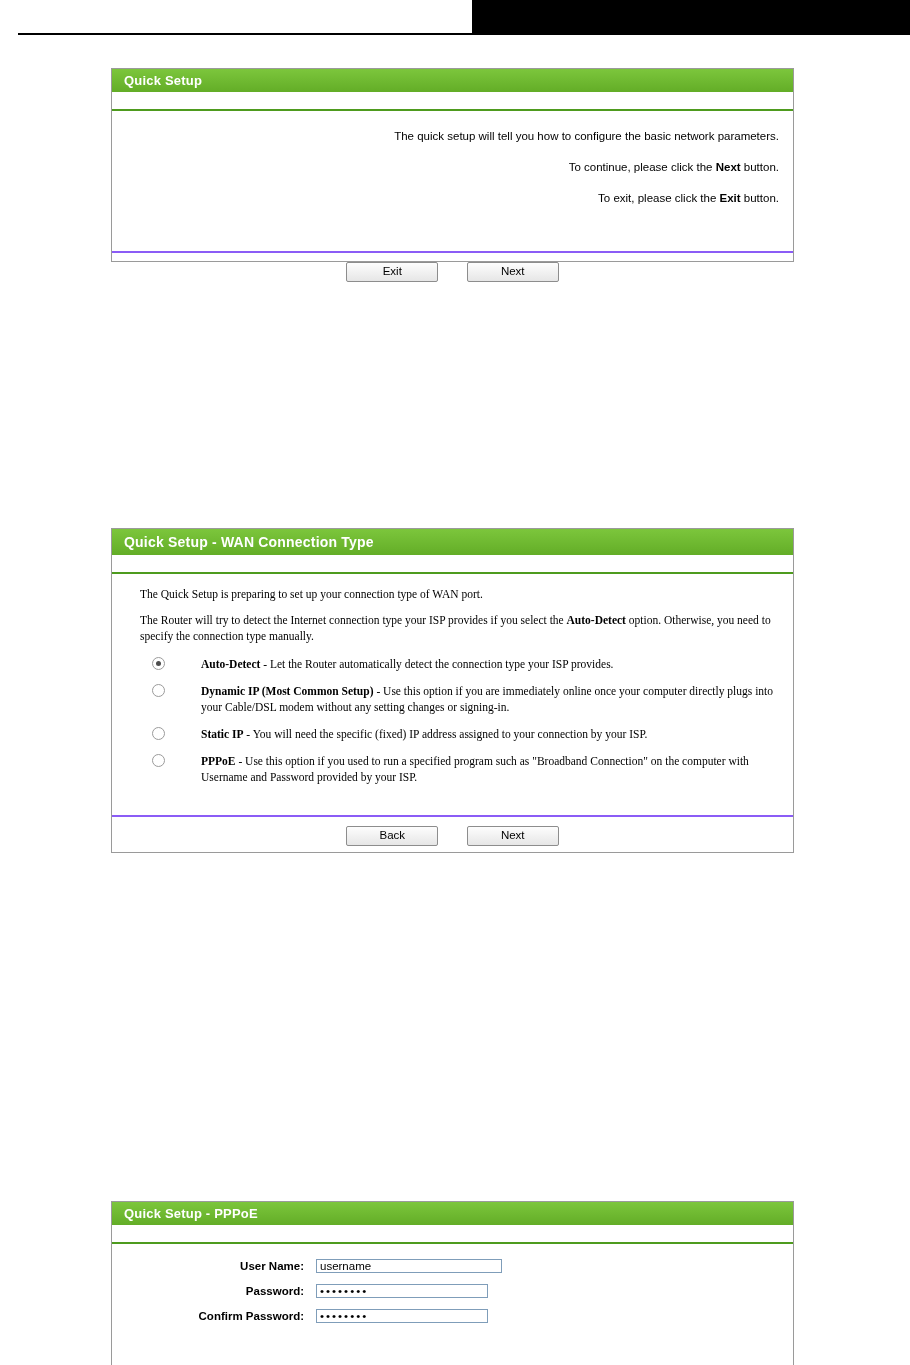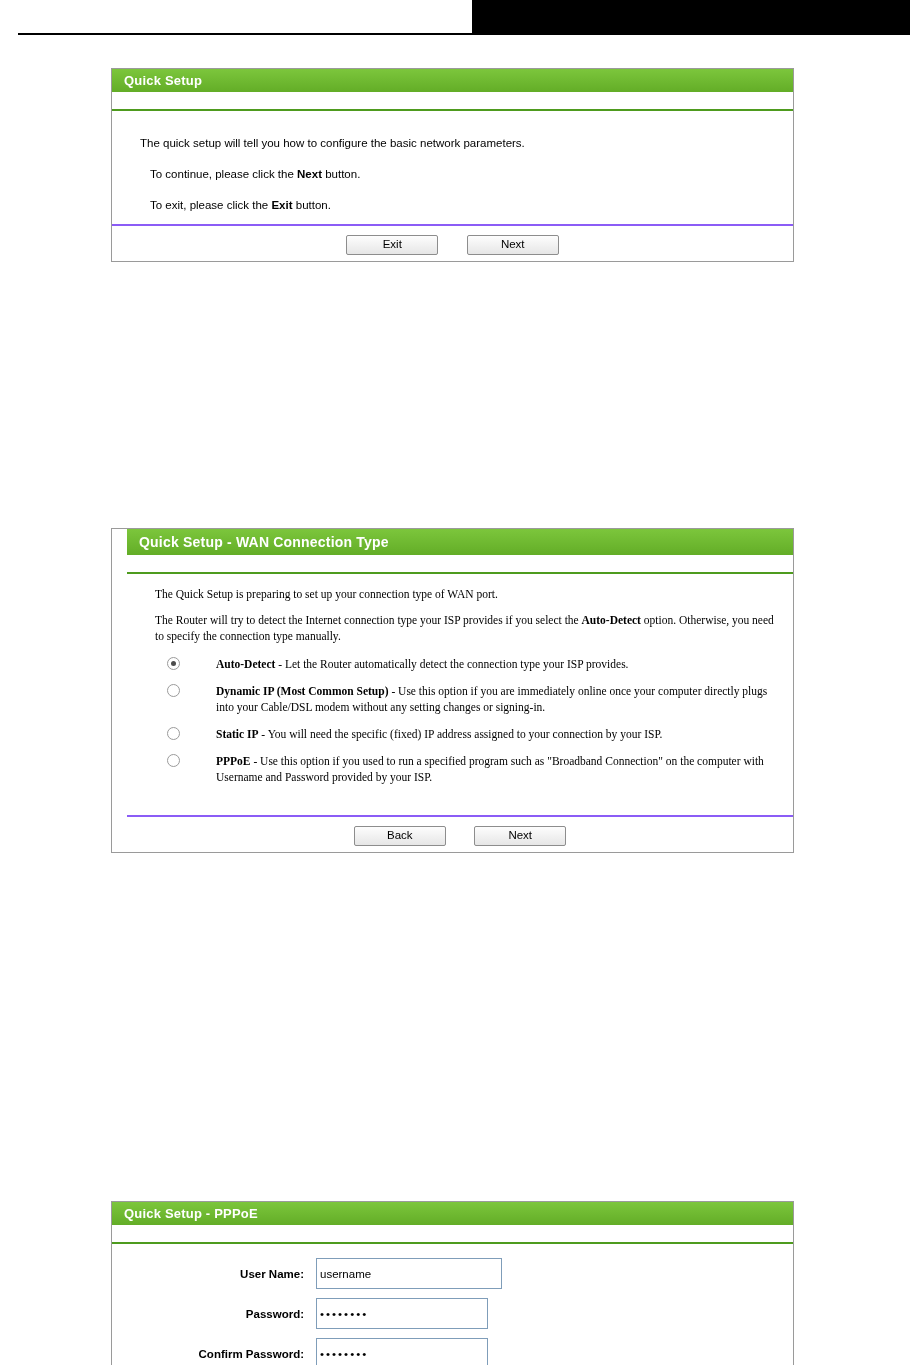--- a/index.html
+++ b/index.html
@@ -99,33 +99,33 @@
   .b { font-weight: bold; }
 
   
   #panel-quick-setup {
     left: 111px;
     top: 68px;
     width: 683px;
     height: 194px;
   }
   #panel-quick-setup .panel-body {
-    height: 113px;
-    padding-top: 24px;
+    height: 140px;
+    padding-top: 17px;
+    text-align: right;
   }
   #panel-quick-setup .panel-body p { margin: 0 0 9px 0; }
   #panel-quick-setup .panel-body p.sub { margin-left: 10px; }
 
   
   #panel-wan {
     left: 111px;
     top: 528px;
     width: 683px;
     height: 325px;
-    padding-left: 15px;
   }
   #panel-wan .panel-title { height: 26px; line-height: 26px; font-size: 14px; }
   #panel-wan .panel-body {
     padding: 12px 16px 6px 28px;
     height: 241px;
     font-family: Liberation Serif, serif;
   }
   #panel-wan .intro { margin: 0 0 10px 0; }
   #panel-wan .intro2 { margin: 0 0 12px 0; }
 
@@ -180,21 +180,21 @@
     width: 204px;
     text-align: right;
     padding-right: 12px;
     font-size: 11.5px;
     font-weight: bold;
     box-sizing: border-box;
   }
   .field-input {
     font-family: "Liberation Sans", sans-serif;
     font-size: 11.5px;
-    height: 31px;
+    height: 14px;
     border: 1px solid #7f9db9;
     background: #ffffff;
     box-sizing: border-box;
     padding: 1px 3px;
     color: #000;
   }
   .field-input.w-user { width: 186px; }
   .field-input.w-pass { width: 172px; letter-spacing: 2px; }
   #panel-pppoe .panel-footer { padding: 7px 0 7px 0; }
   #panel-pppoe .btn { width: 88px; }

